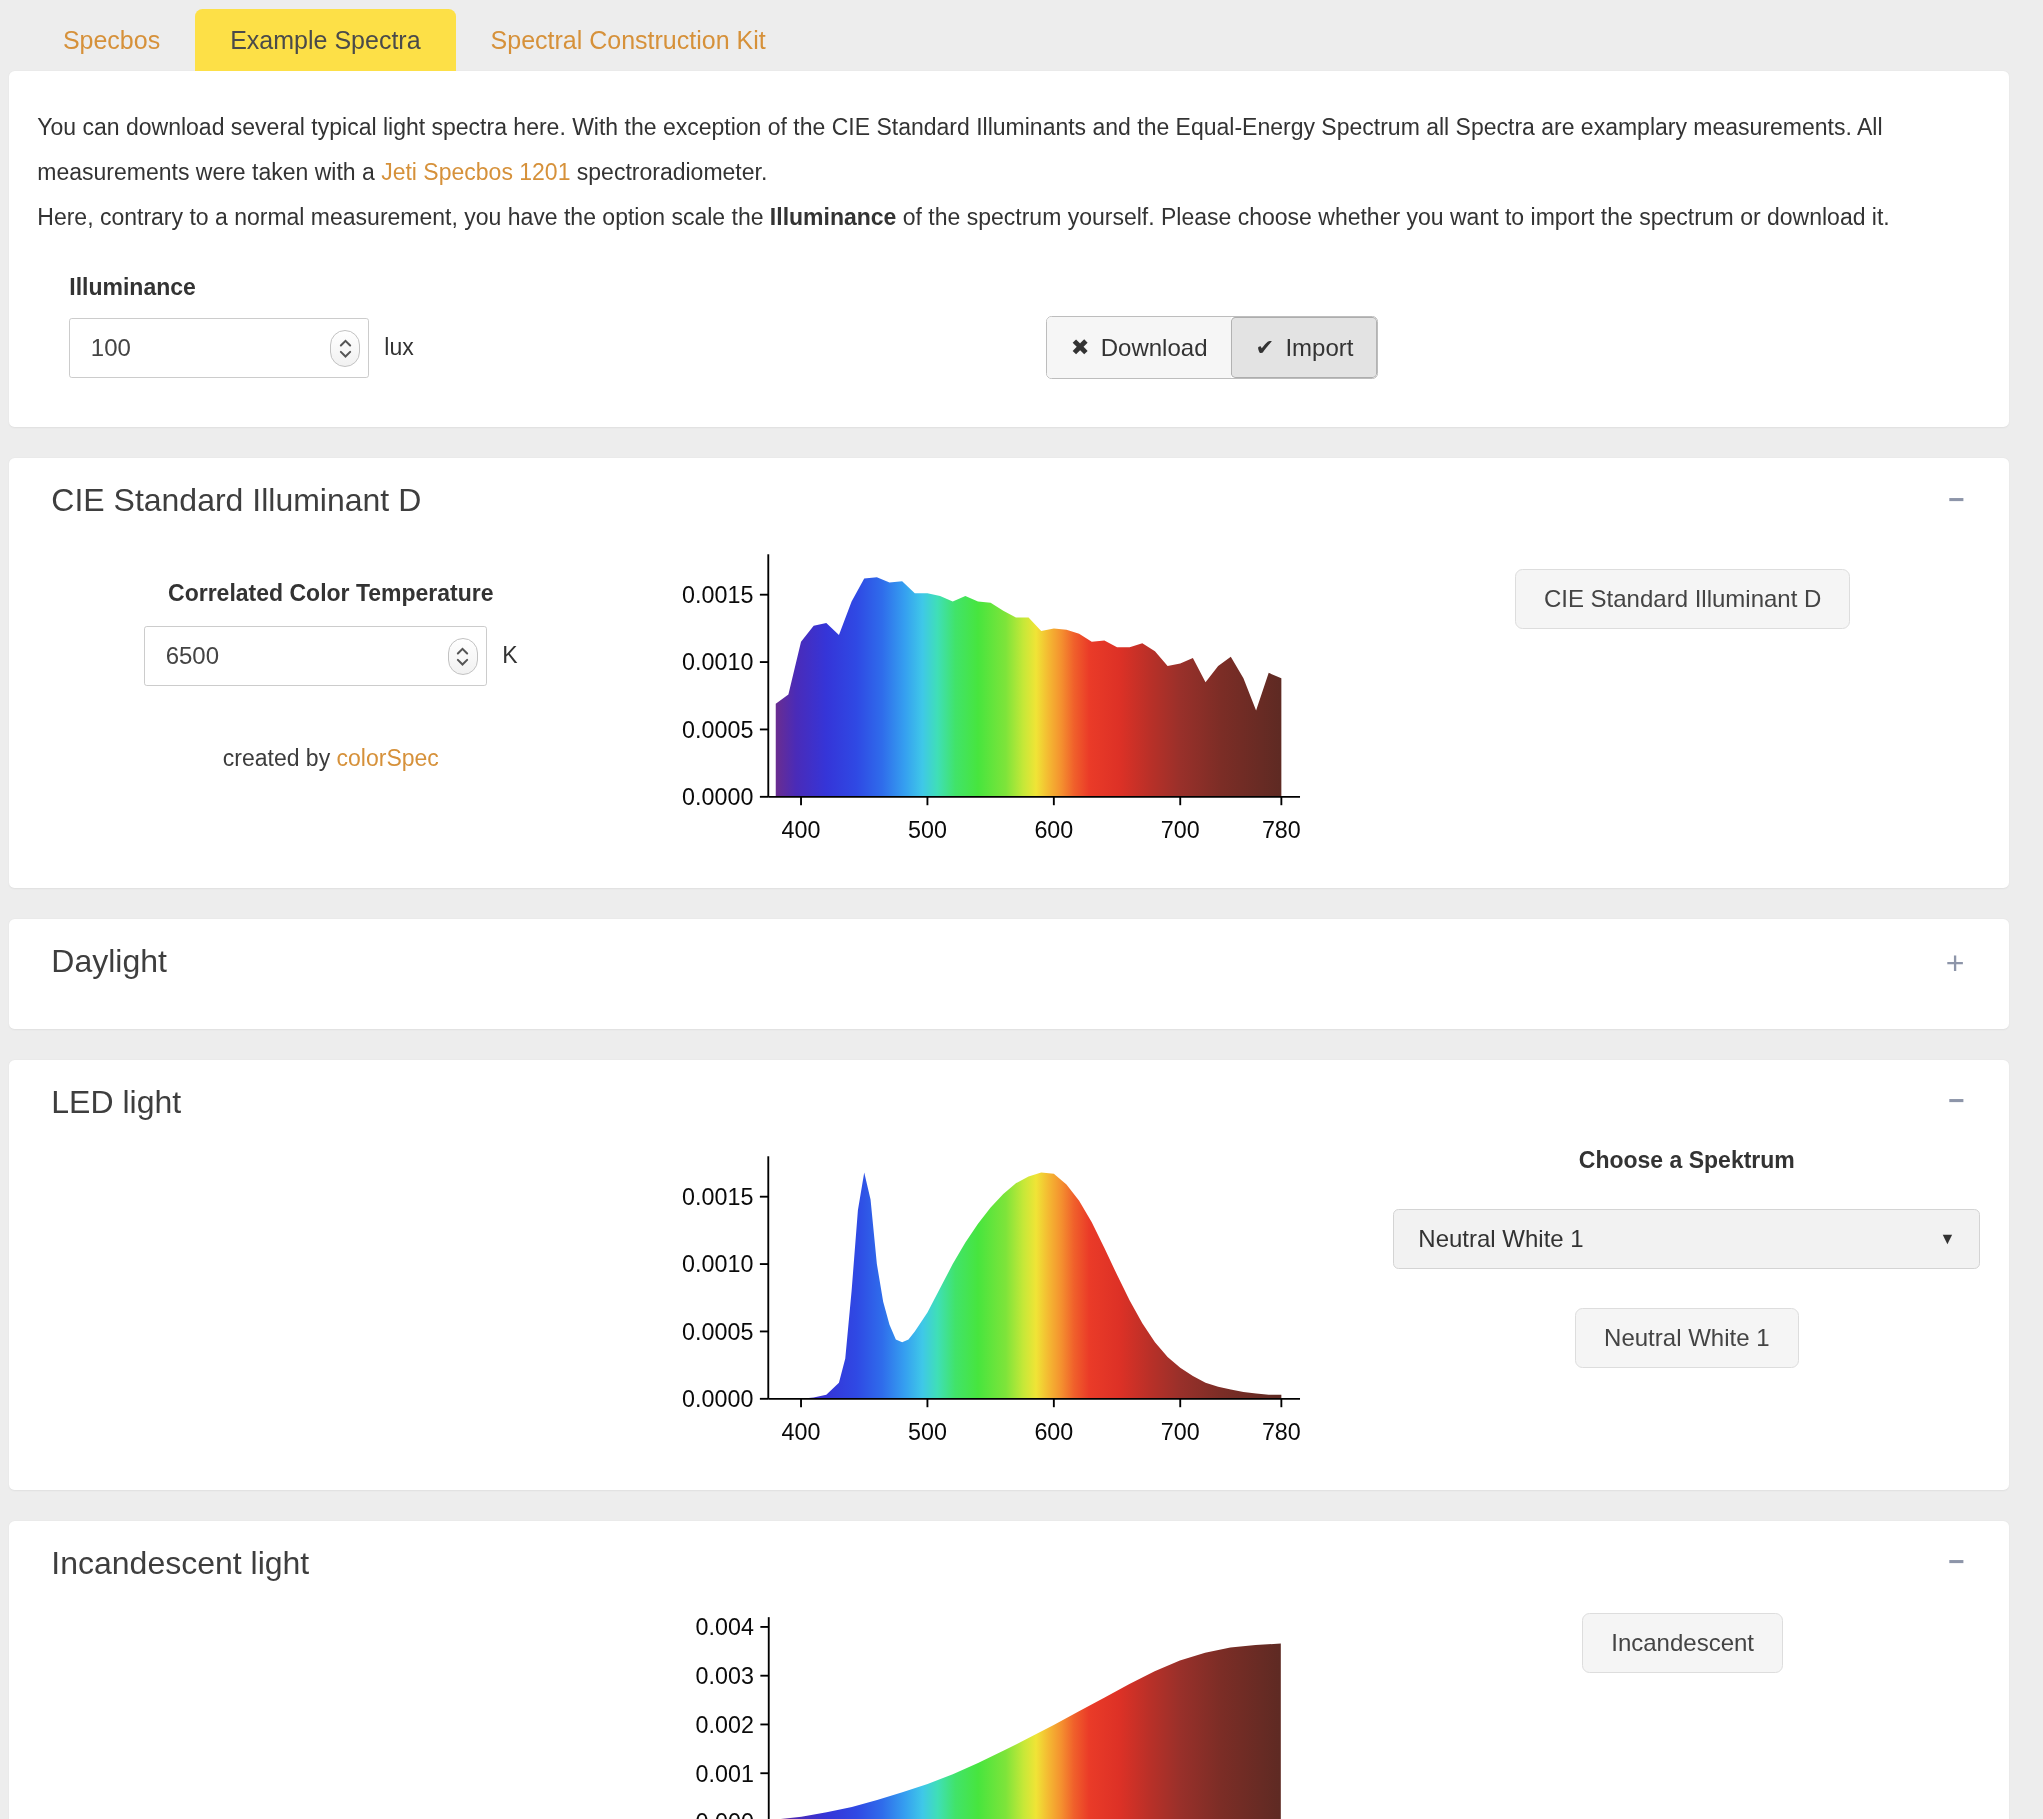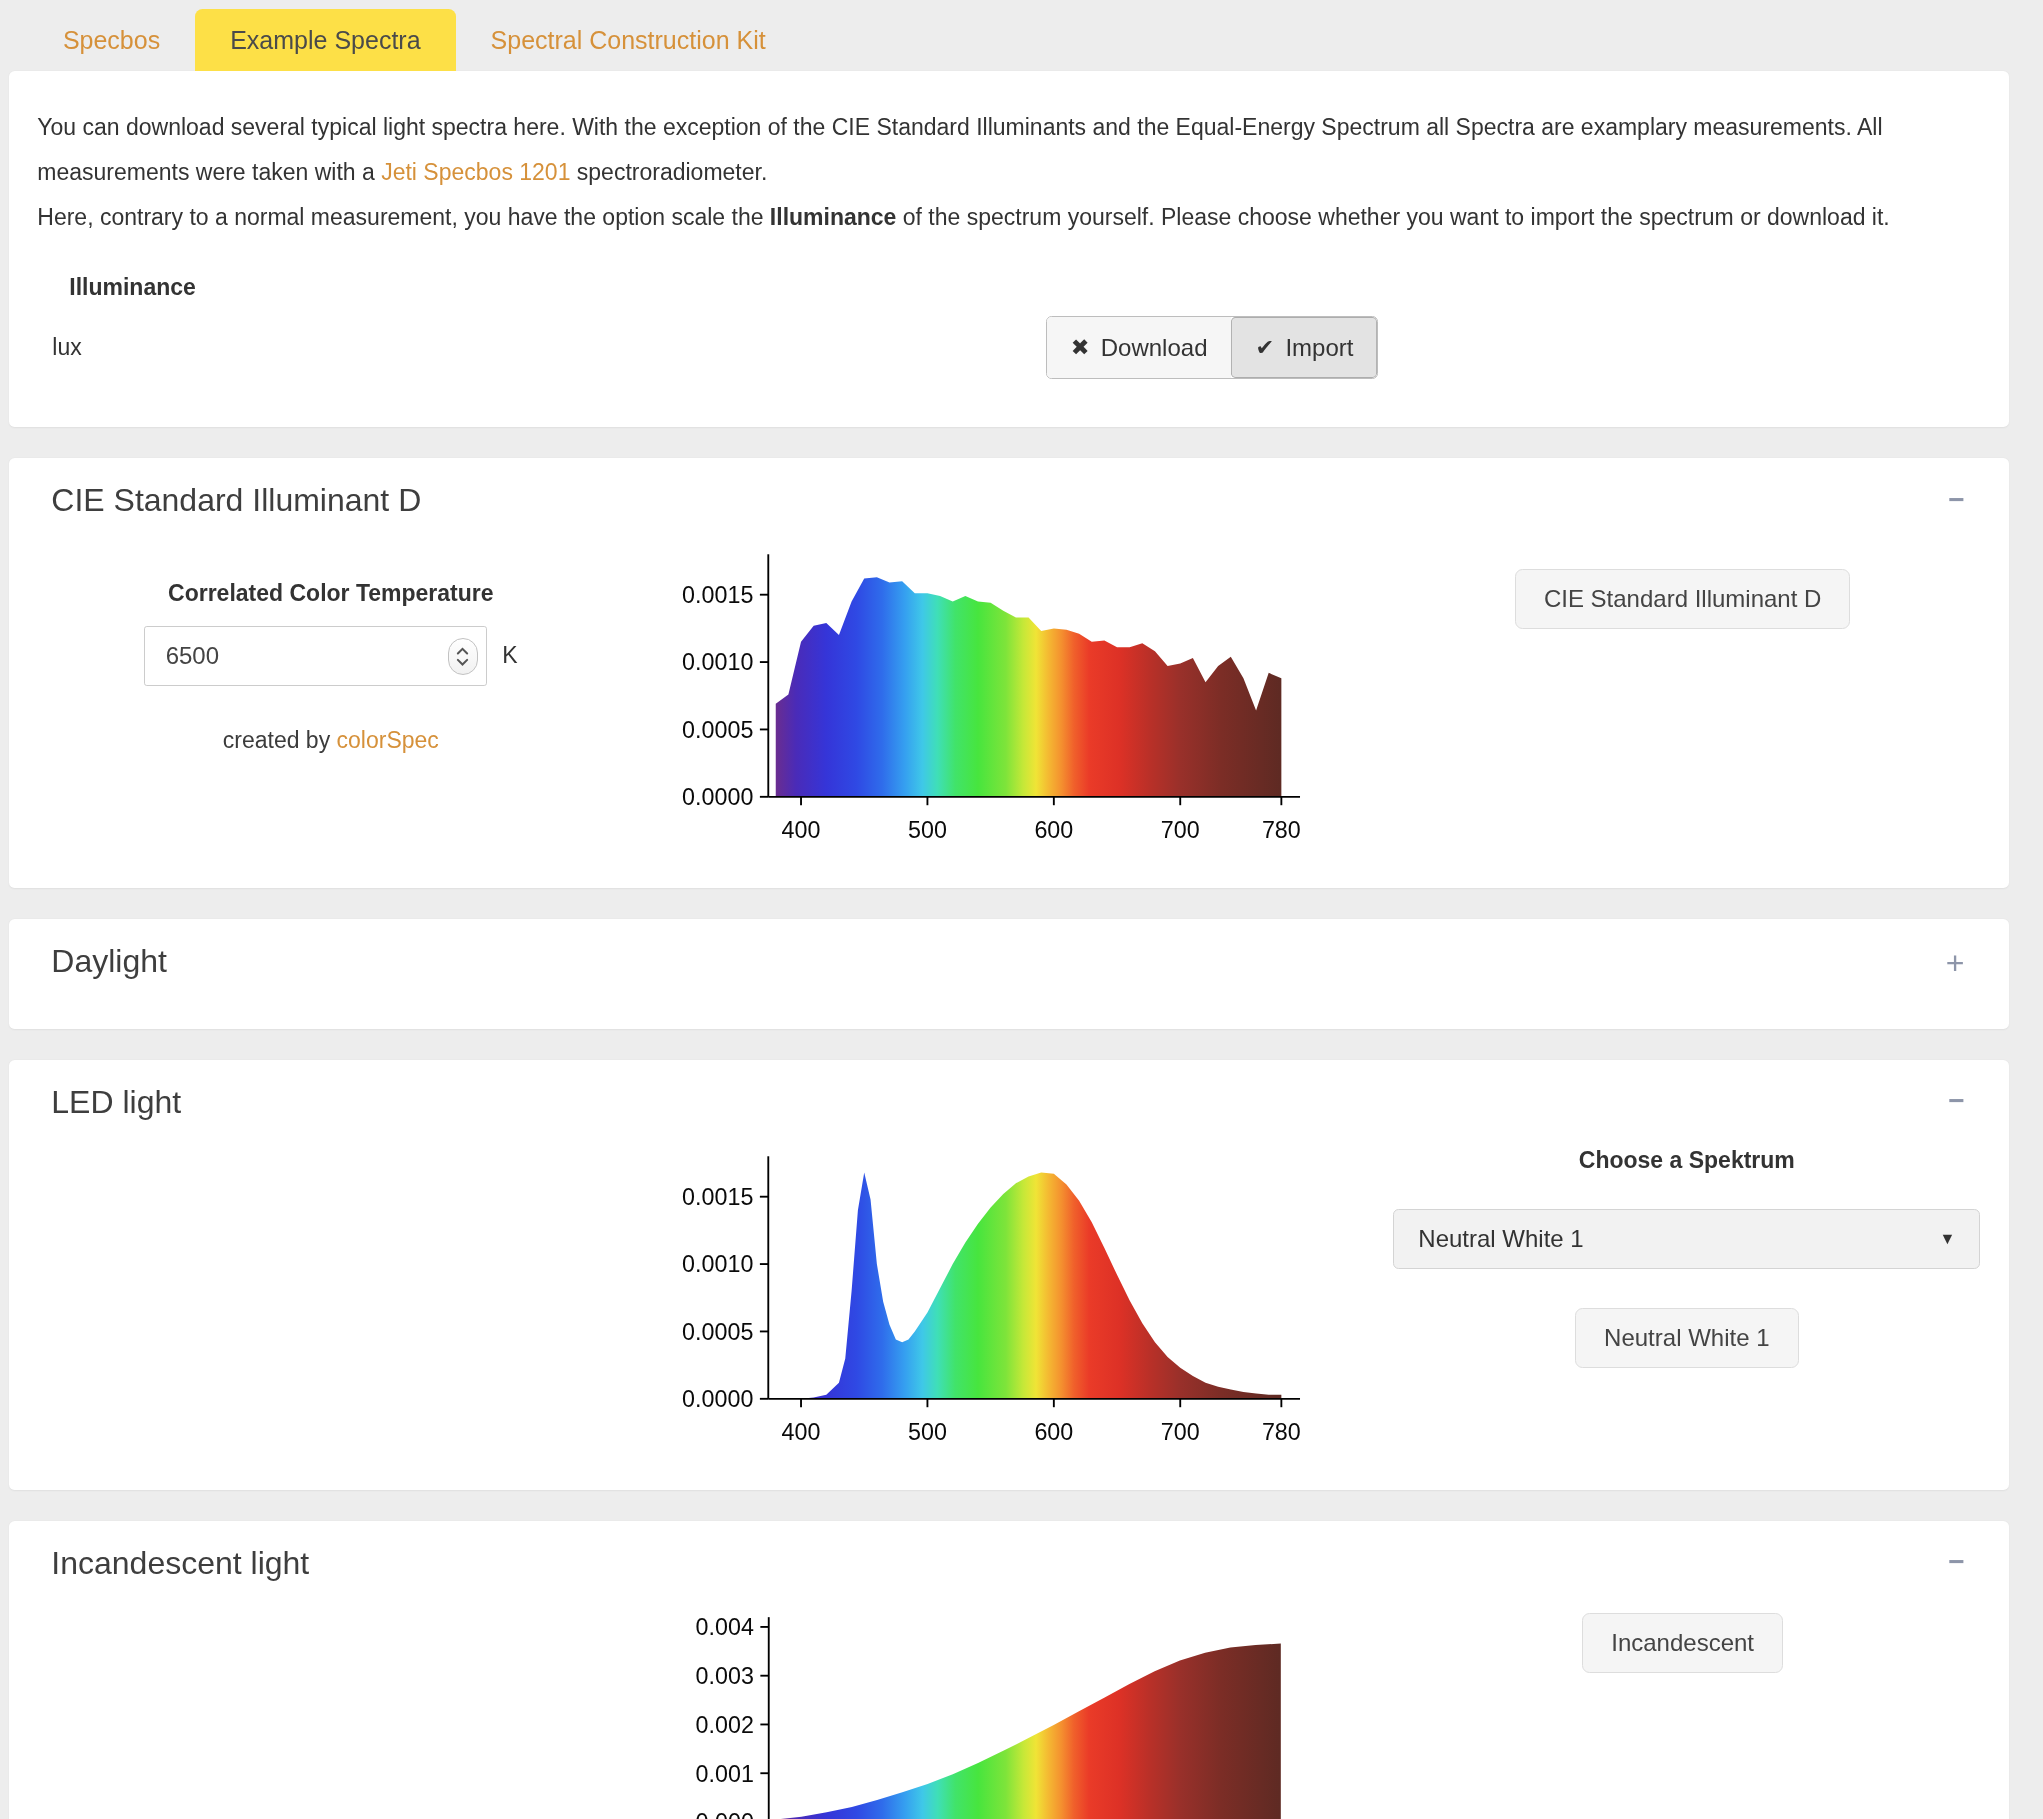--- a/index.html
+++ b/index.html
@@ -90,21 +90,21 @@
   
   .panel-body { display: grid; grid-template-columns: 559px 783px 1fr; margin-top: 24px; }
   .col-left { display: flex; flex-direction: column; align-items: center; padding-top: 37px; }
   .col-mid { display: flex; justify-content: center; }
   .col-right { display: flex; flex-direction: column; align-items: center; }
 
   .field-label { font-size: 23px; font-weight: 700; color: #333; margin-bottom: 18.6px; }
   .cct-row { display: flex; align-items: flex-start; }
   .cct-wrap { position: relative; }
   .cct-input { width: 343px; }
-  .credit { font-size: 23px; color: #3c3c3c; margin-top: 41px; }
+  .credit { font-size: 23px; color: #3c3c3c; margin-top: 59px; }
 
   .action-btn {
     background: #f5f5f5; border: 0.9px solid #ddd; border-radius: 7.5px;
     font-size: 24px; color: #444; font-family: inherit;
     padding: 15px 28px; cursor: pointer;
   }
   .col-right.cie { padding-top: 26px; }
 
   .led-right { padding-top: 1.9px; }
   .select-box {
@@ -133,20 +133,31 @@
   </div>
 
   <div class="card intro-card">
     <div class="intro">
       <p><span>You can download several typical light spectra here. With the exception of the CIE Standard Illuminants and the Equal-Energy Spectrum all Spectra are examplary measurements. All measurements were taken with a </span><a class="link">Jeti Specbos 1201</a><span> spectroradiometer.</span></p>
       <p><span>Here, contrary to a normal measurement, you have the option scale the </span><span class="b">Illuminance</span><span> of the spectrum yourself. Please choose whether you want to import the spectrum or download it.</span></p>
     </div>
 
     <div class="illu-label">Illuminance</div>
     <div class="illu-row">
+      <div class="input-wrap">
+        <input class="num-input" type="text" value="100" style="">
+        <span class="spinner">
+          <svg width="13" height="8.4" viewBox="0 0 14 9">
+              <polyline points="2,7 7,2 12,7" fill="none" stroke="#555" stroke-width="2.2" stroke-linecap="round"></polyline>
+            </svg>
+          <svg width="13" height="8.4" viewBox="0 0 14 9">
+              <polyline points="2,2 7,7 12,2" fill="none" stroke="#555" stroke-width="2.2" stroke-linecap="round"></polyline>
+            </svg>
+        </span>
+      </div>
       <span class="unit">lux</span>
 
       <div class="btn-group">
         <button class="seg-btn">
           <span class="seg-icon">✖</span>
           <span>Download</span>
         </button>
         <button class="seg-btn selected">
           <span class="seg-icon">✔</span>
           <span>Import</span>

